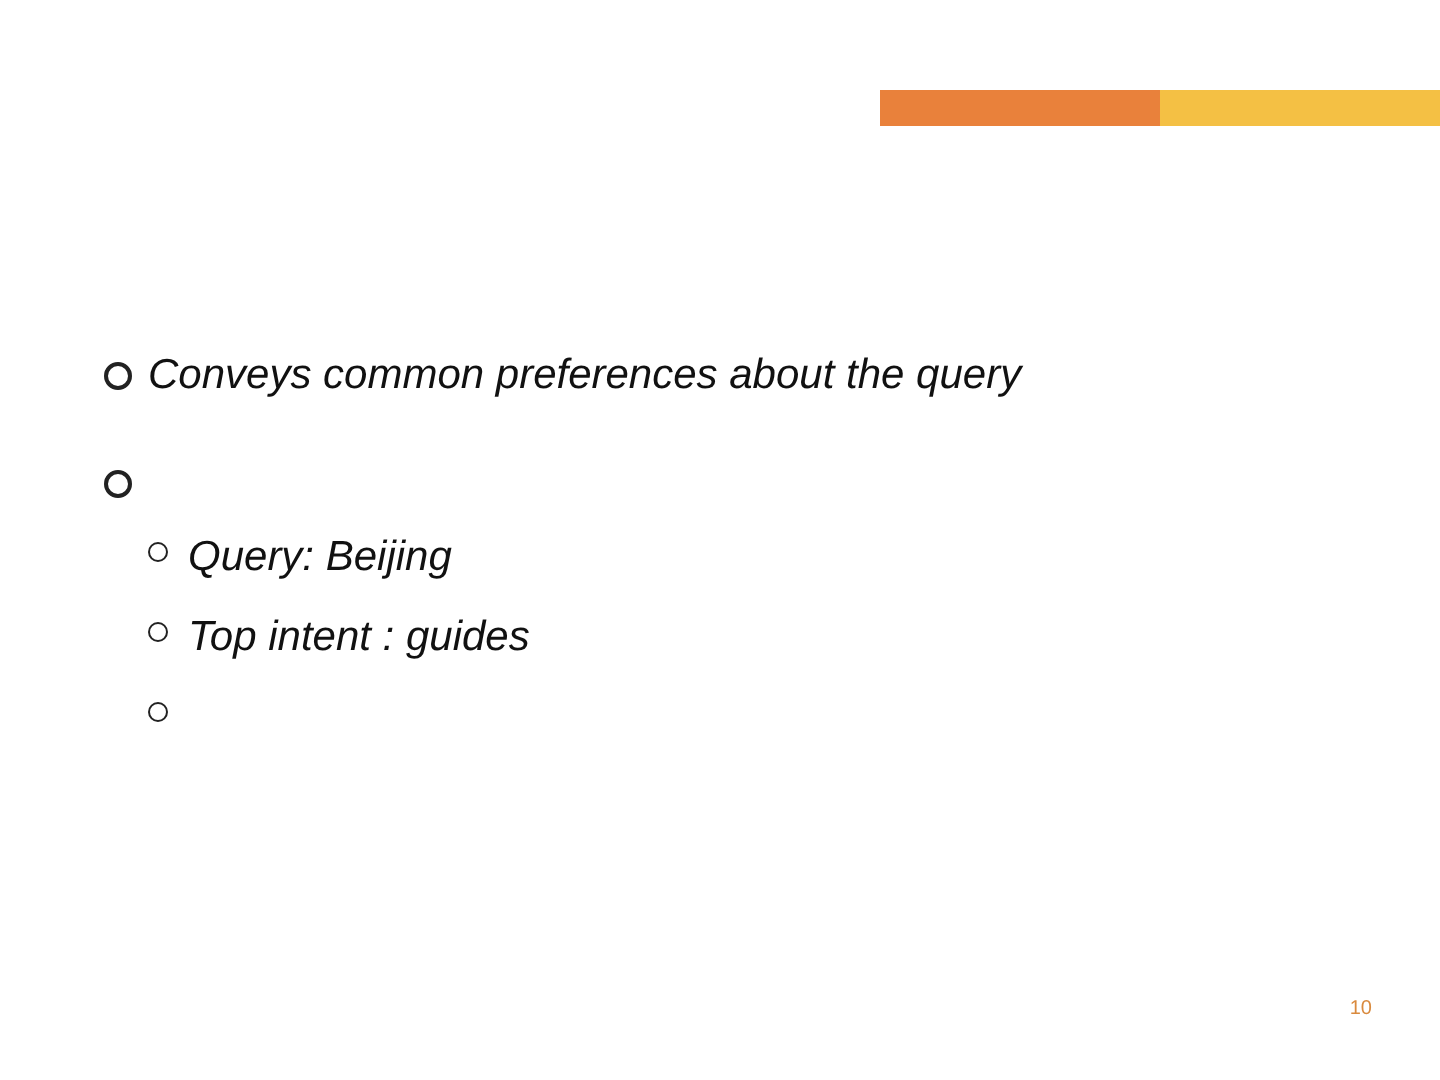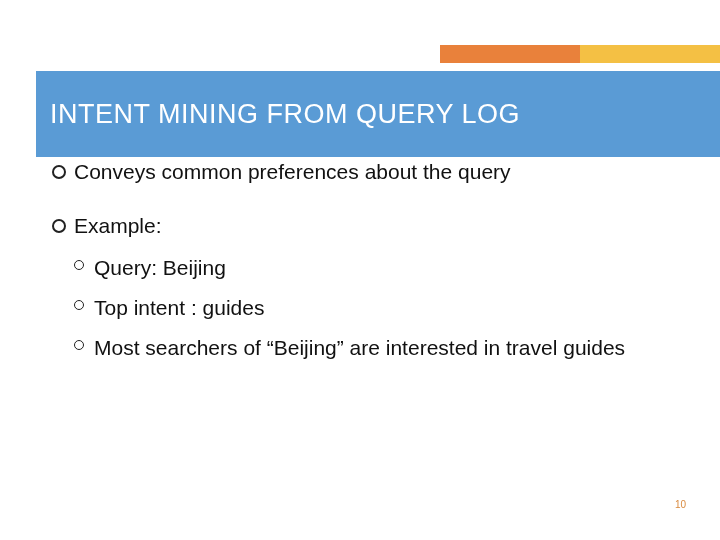--- a/index.html
+++ b/index.html
@@ -10,21 +10,21 @@
   .accent-spacer { flex: 1; }
   .accent-orange { width: 140px; background: #e9813b; }
   .accent-yellow { width: 140px; background: #f4c044; }
 
   .title-bar {
     position: absolute; top: 71px; left: 36px; right: 0; height: 86px;
     background: #5a9bd5; display: flex; align-items: center; padding-left: 14px;
   }
   .title-bar span { color: #fff; font-size: 27px; letter-spacing: 0.5px; font-weight: 400; }
 
-  .body { position: absolute; top: 160px; left: 52px; right: 40px; }
+  .body { position: absolute; top: 176px; left: 52px; right: 40px; font-style: italic; }
 
   .b1 { display: flex; align-items: flex-start; margin-bottom: 30px; }
   .b1 .mark { width: 14px; height: 14px; border: 2px solid #222; border-radius: 50%; margin-top: 5px; margin-right: 8px; flex-shrink: 0; }
   .b1 .txt { font-size: 21px; color: #111; }
 
   .b2 { display: flex; align-items: flex-start; margin-left: 22px; margin-bottom: 16px; }
   .b2 .mark { width: 10px; height: 10px; border: 1.6px solid #222; border-radius: 50%; margin-top: 4px; margin-right: 10px; flex-shrink: 0; }
   .b2 .txt { font-size: 21px; color: #111; }
 
   .page-num { position: absolute; bottom: 30px; right: 34px; font-size: 10px; color: #d98a3e; }
@@ -33,48 +33,43 @@
 <body>
 
 <div class="slide">
 
   <div class="accent-bar">
     <div class="accent-spacer"></div>
     <div class="accent-orange"></div>
     <div class="accent-yellow"></div>
   </div>
 
-  <div class="title-bar">
-    <span>INTENT MINING FROM QUERY LOG</span>
-  </div>
 
   <div class="body">
 
     <div class="b1">
       <div class="mark"></div>
       <div class="txt">Conveys common preferences about the query</div>
     </div>
 
     <div class="b1" style="margin-bottom:18px;">
       <div class="mark"></div>
-      <div class="txt">Example:</div>
     </div>
 
     <div class="b2">
       <div class="mark"></div>
       <div class="txt">Query:  Beijing</div>
     </div>
 
     <div class="b2">
       <div class="mark"></div>
       <div class="txt">Top intent :  guides</div>
     </div>
 
     <div class="b2">
       <div class="mark"></div>
-      <div class="txt">Most searchers of  “Beijing” are interested in travel guides</div>
     </div>
 
   </div>
 
   <div class="page-num">10</div>
 
 </div>
 
 </body></html>

